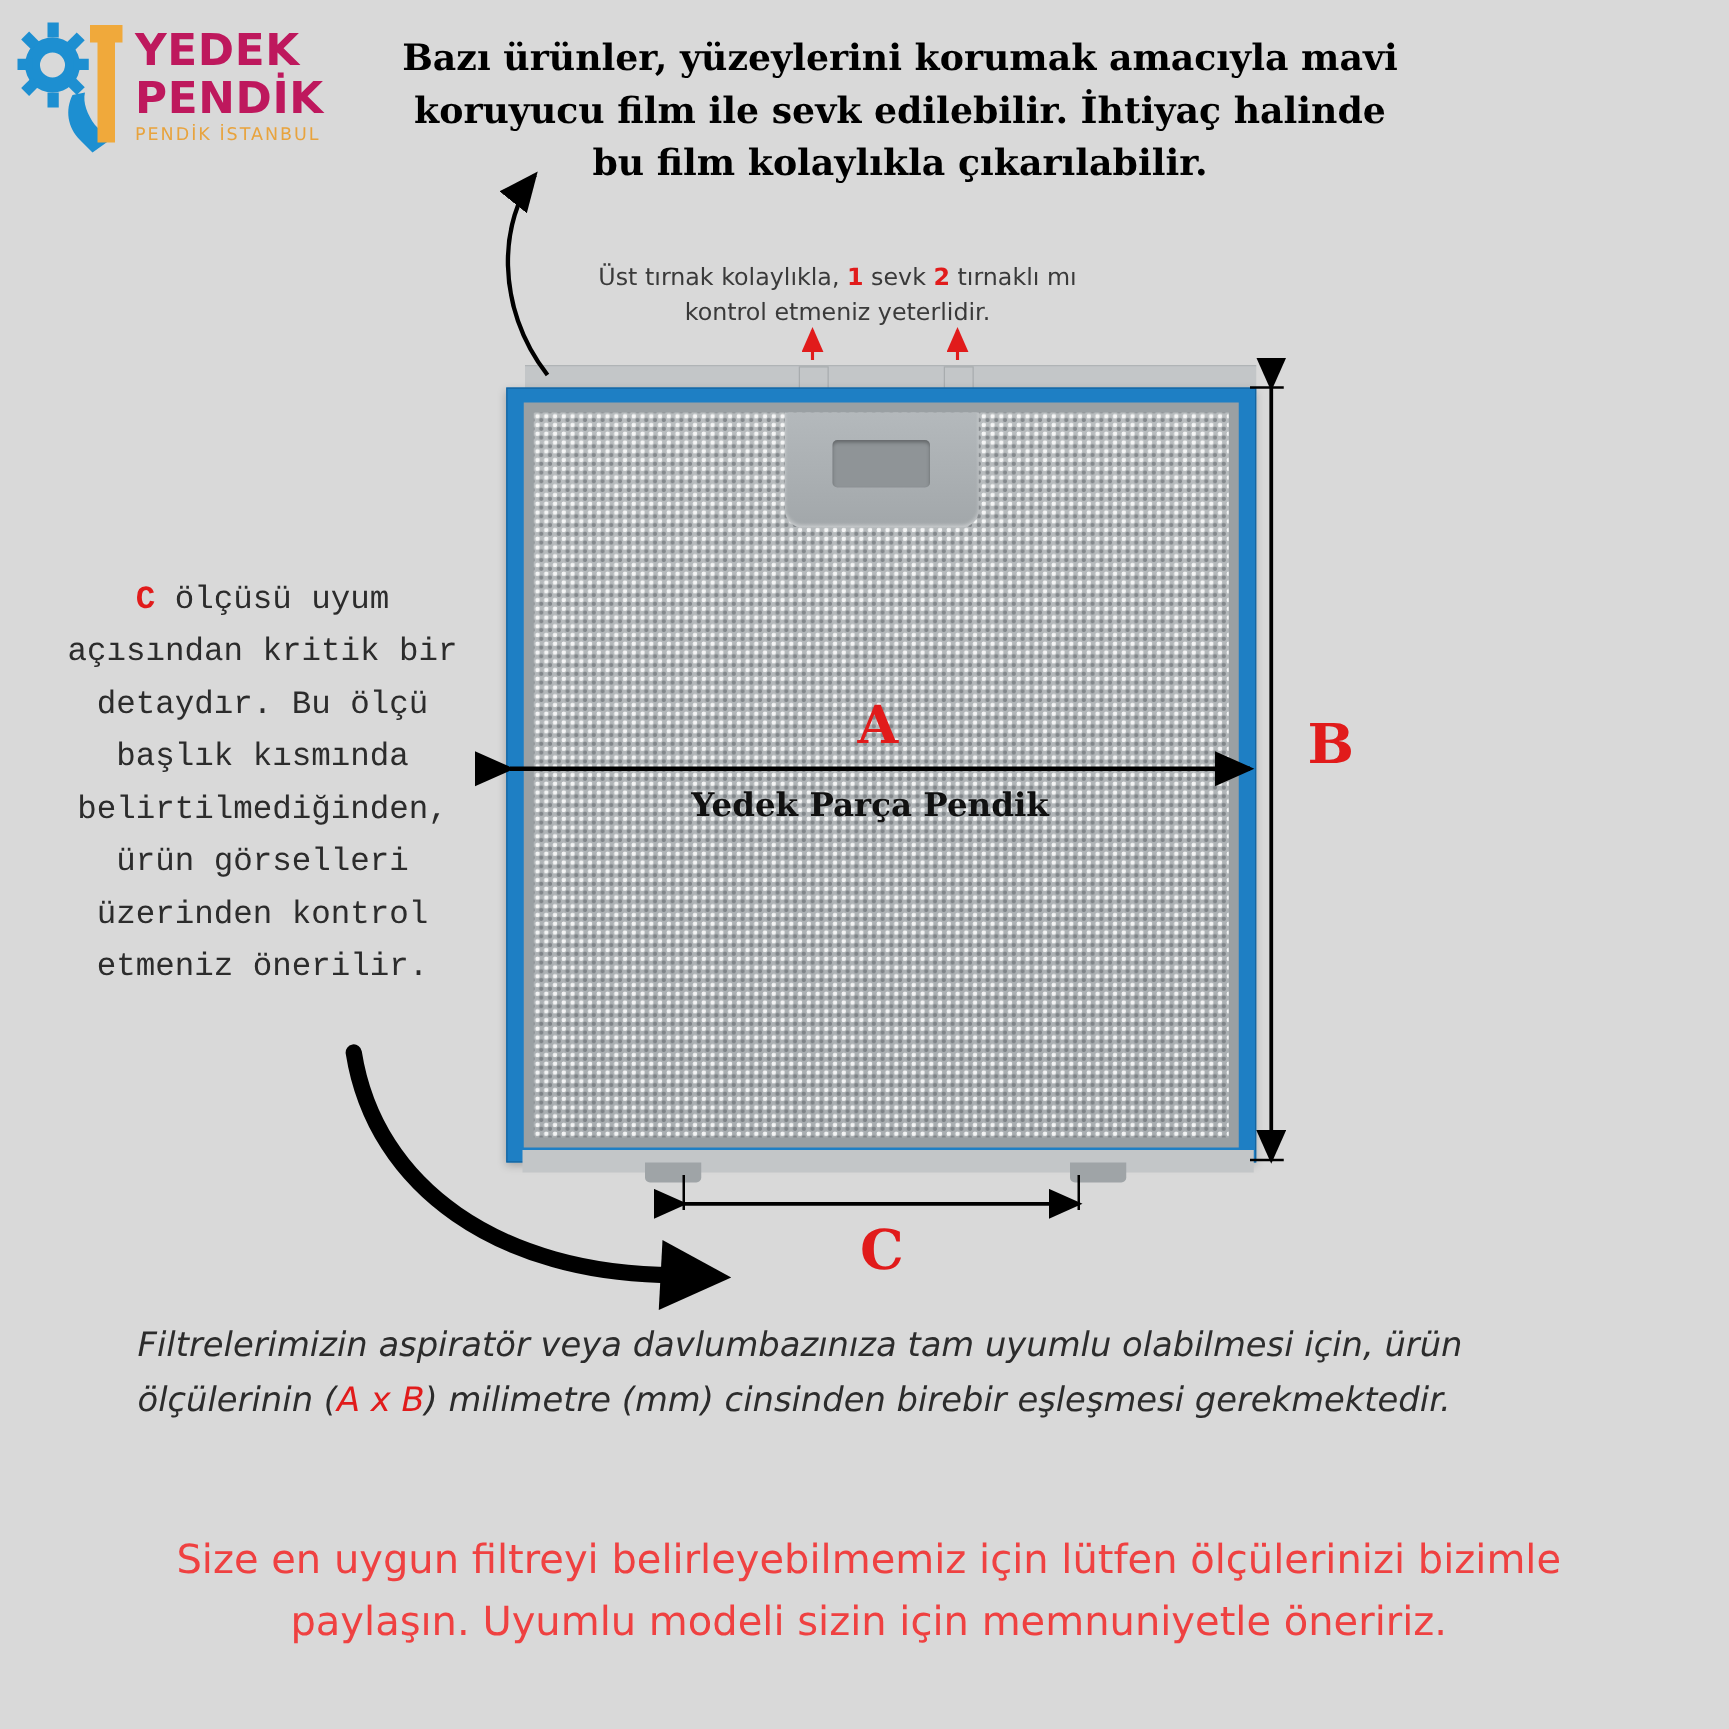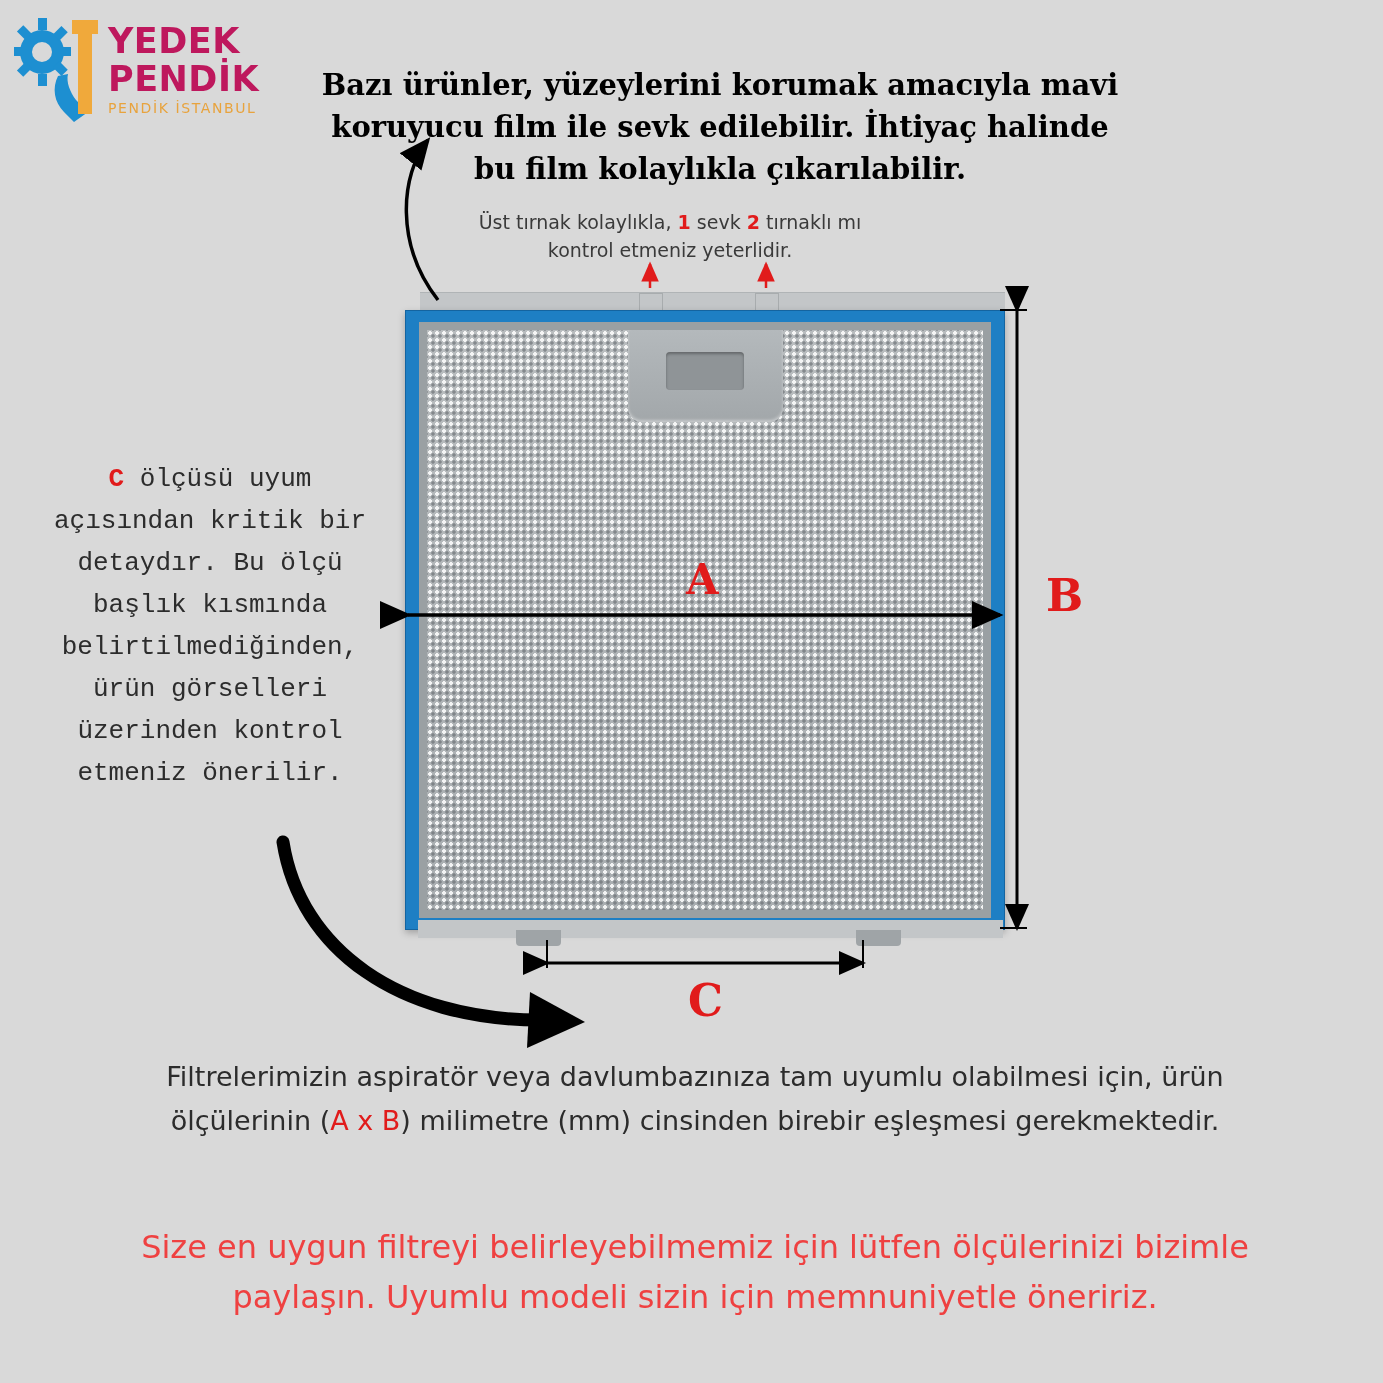--- a/index.html
+++ b/index.html
@@ -62,21 +62,20 @@
     position: absolute;
     left: 320px;
     top: 25px;
     width: 800px;
     text-align: center;
     font-family: "DejaVu Serif", serif;
     font-weight: bold;
     font-size: 29px;
     line-height: 42px;
     color: #000;
-    margin-top: 39px;
   }
 
   
   .tirnak-note {
     position: absolute;
     left: 455px;
     top: 208px;
     width: 430px;
     text-align: center;
     font-family: "DejaVu Sans", sans-serif;
@@ -237,25 +236,25 @@
     color: #e11b1b;
     font-weight: bold;
   }
 
   
   .bottom-note {
     position: absolute;
     left: 110px;
     top: 1055px;
     width: 1170px;
-    text-align: center;
     font-family: "DejaVu Sans", sans-serif;
     font-size: 27px;
     line-height: 44px;
     color: #2c2c2c;
+    font-style: italic;
   }
   .bottom-note .ab { color: #e11b1b; }
   .bottom-red {
     position: absolute;
     left: 120px;
     top: 1222px;
     width: 1150px;
     text-align: center;
     font-family: "DejaVu Sans", sans-serif;
     font-size: 32px;
@@ -350,20 +349,21 @@
     <line x1="547" y1="940" x2="547" y2="968" stroke="#000" stroke-width="2"></line>
     <line x1="863" y1="940" x2="863" y2="968" stroke="#000" stroke-width="2"></line>
 
     <path d="M283 842 C 300 950 400 1020 540 1020" stroke="#000" stroke-width="13" fill="none" stroke-linecap="round"></path>
     <path d="M530 992 L585 1022 L527 1048 Z" fill="#000"></path>
   </svg>
 
   <div class="label-A">A</div>
   <div class="label-B">B</div>
   <div class="label-C">C</div>
+  <div class="watermark">Yedek Parça Pendik</div>
 
   <div class="left-note">
     <span class="cmark">C</span><span> ölçüsü uyum açısından kritik bir detaydır. Bu ölçü başlık kısmında belirtilmediğinden, ürün görselleri üzerinden kontrol etmeniz önerilir.</span>
   </div>
 
   <div class="bottom-note">
     <span>Filtrelerimizin aspiratör veya davlumbazınıza tam uyumlu olabilmesi için, ürün ölçülerinin (</span><span class="ab">A x B</span><span>) milimetre (mm) cinsinden birebir eşleşmesi gerekmektedir.</span>
   </div>
 
   <div class="bottom-red">Size en uygun filtreyi belirleyebilmemiz için lütfen ölçülerinizi bizimle paylaşın. Uyumlu modeli sizin için memnuniyetle öneririz.</div>

